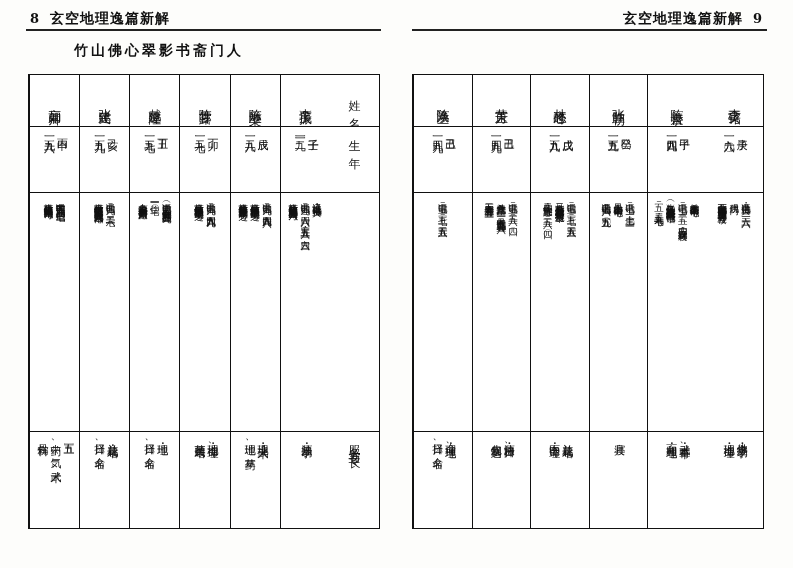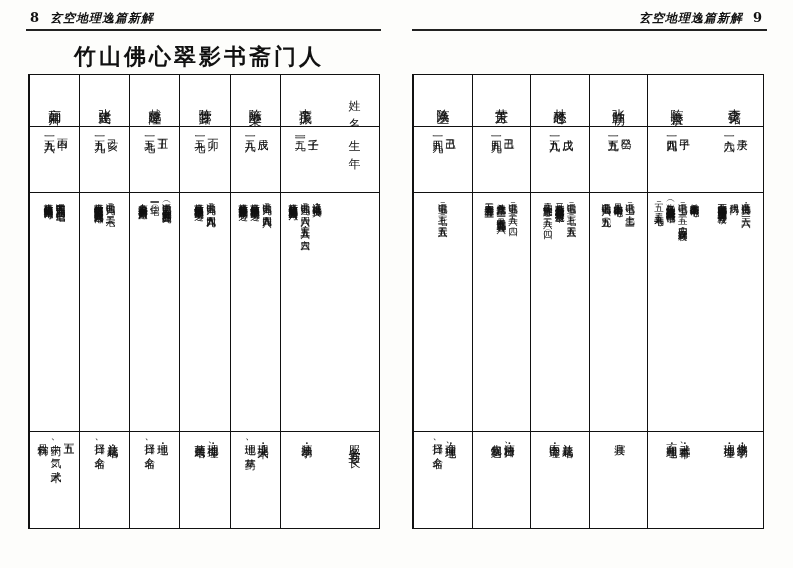--- a/index.html
+++ b/index.html
@@ -33,38 +33,37 @@
   }
   .head-left { left: 30px; }
   .head-right { right: 30px; }
   .folio {
     font-size: 13px;
     font-weight: bold;
     font-family: "DejaVu Serif", "Liberation Serif", serif;
   }
   .head-title {
     font-family: "DejaVu Serif", "Liberation Serif", serif;
-    font-style: italic;
-    font-size: 12px;
+    font-size: 14px;
   }
   .rule {
     position: absolute;
     height: 2px;
     background: #222;
     top: 29px;
   }
   .rule-left { left: 26px; width: 355px; }
   .rule-right { left: 412px; width: 355px; }
 
   
   .main-title {
     position: absolute;
     left: 74px;
     top: 42px;
-    font-size: 22px;
+    font-size: 14px;
     font-weight: bold;
     letter-spacing: 3px;
     font-family: "DejaVu Sans", "Liberation Sans", sans-serif;
   }
 
   
   .tbl {
     position: absolute;
     border: 1.5px solid #111;
     display: flex;

